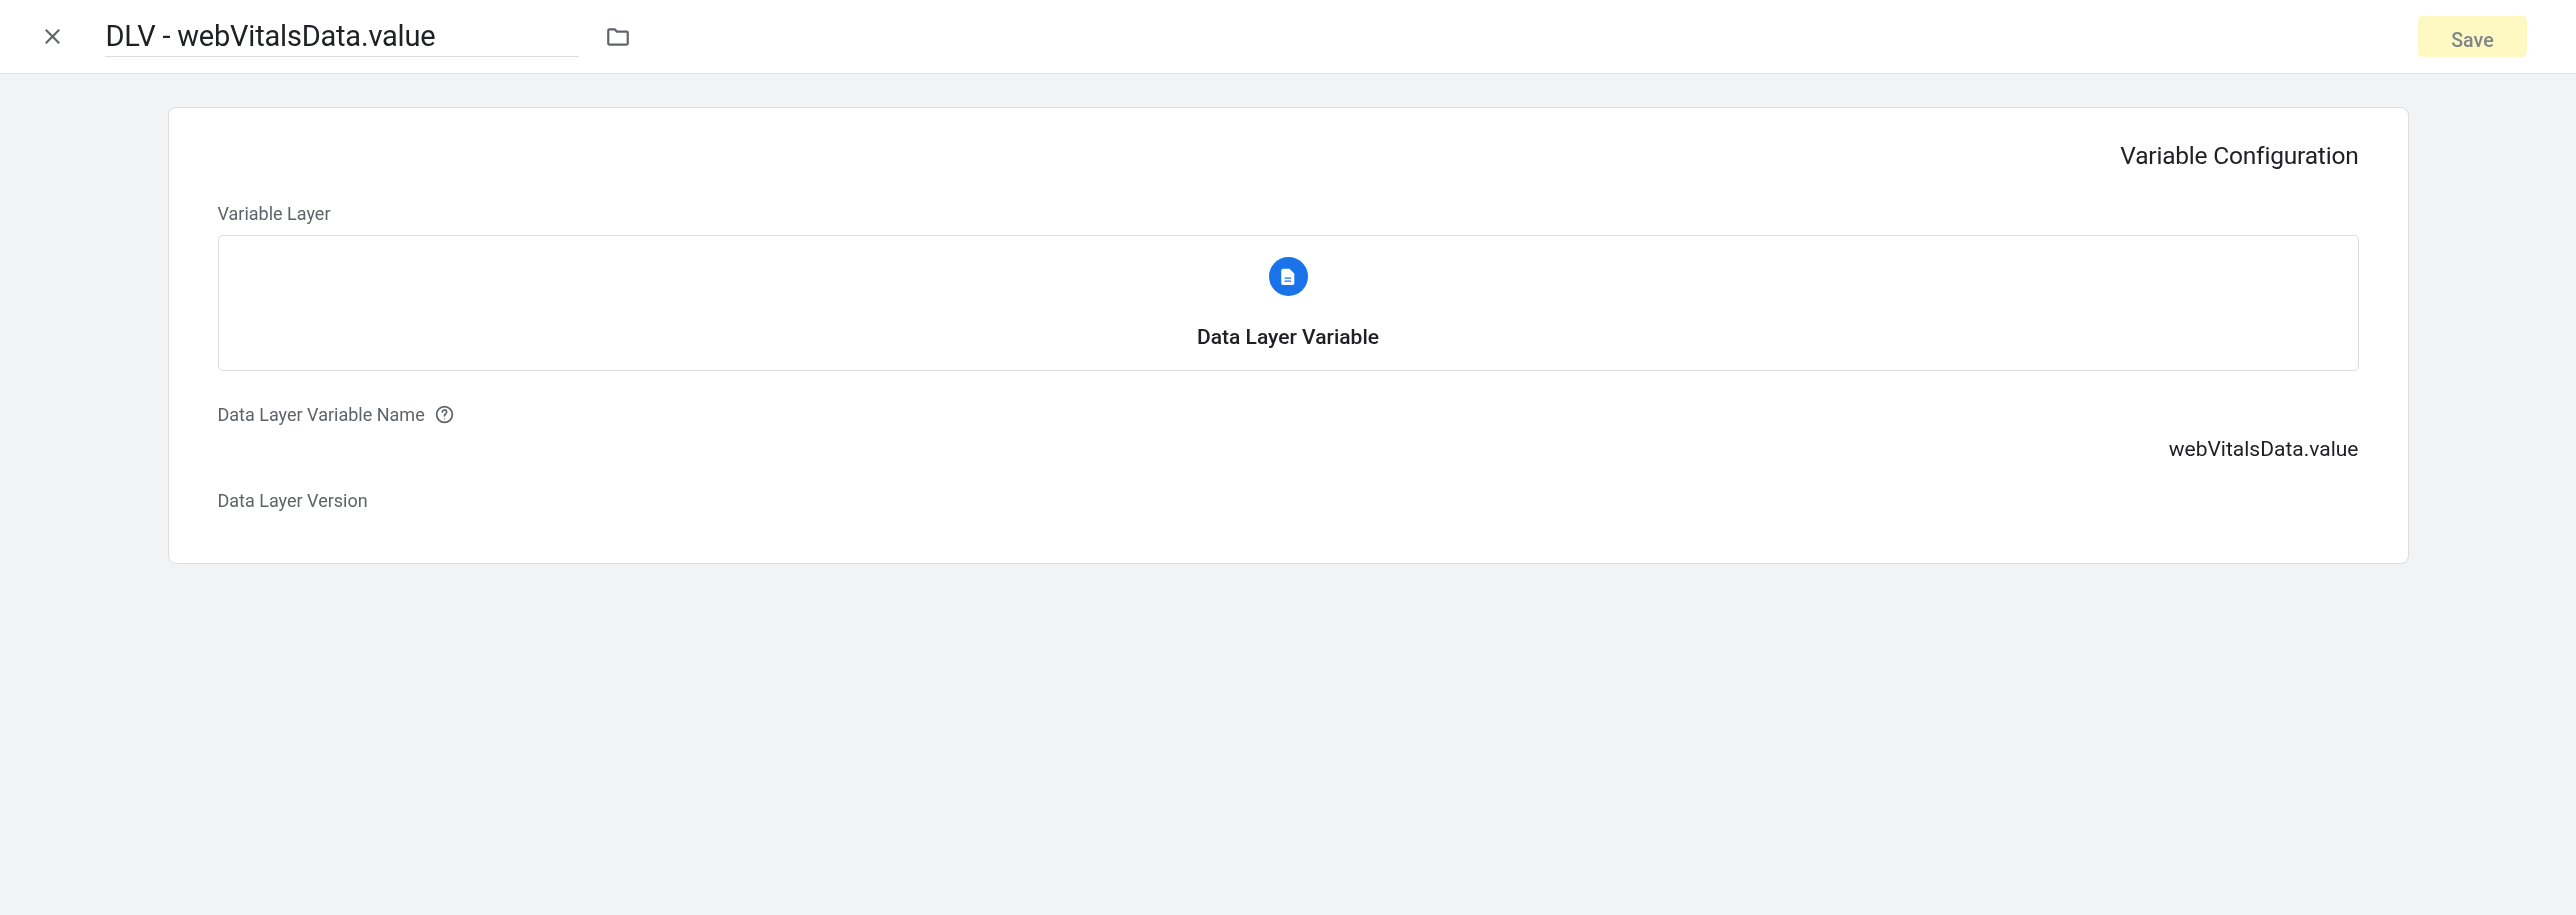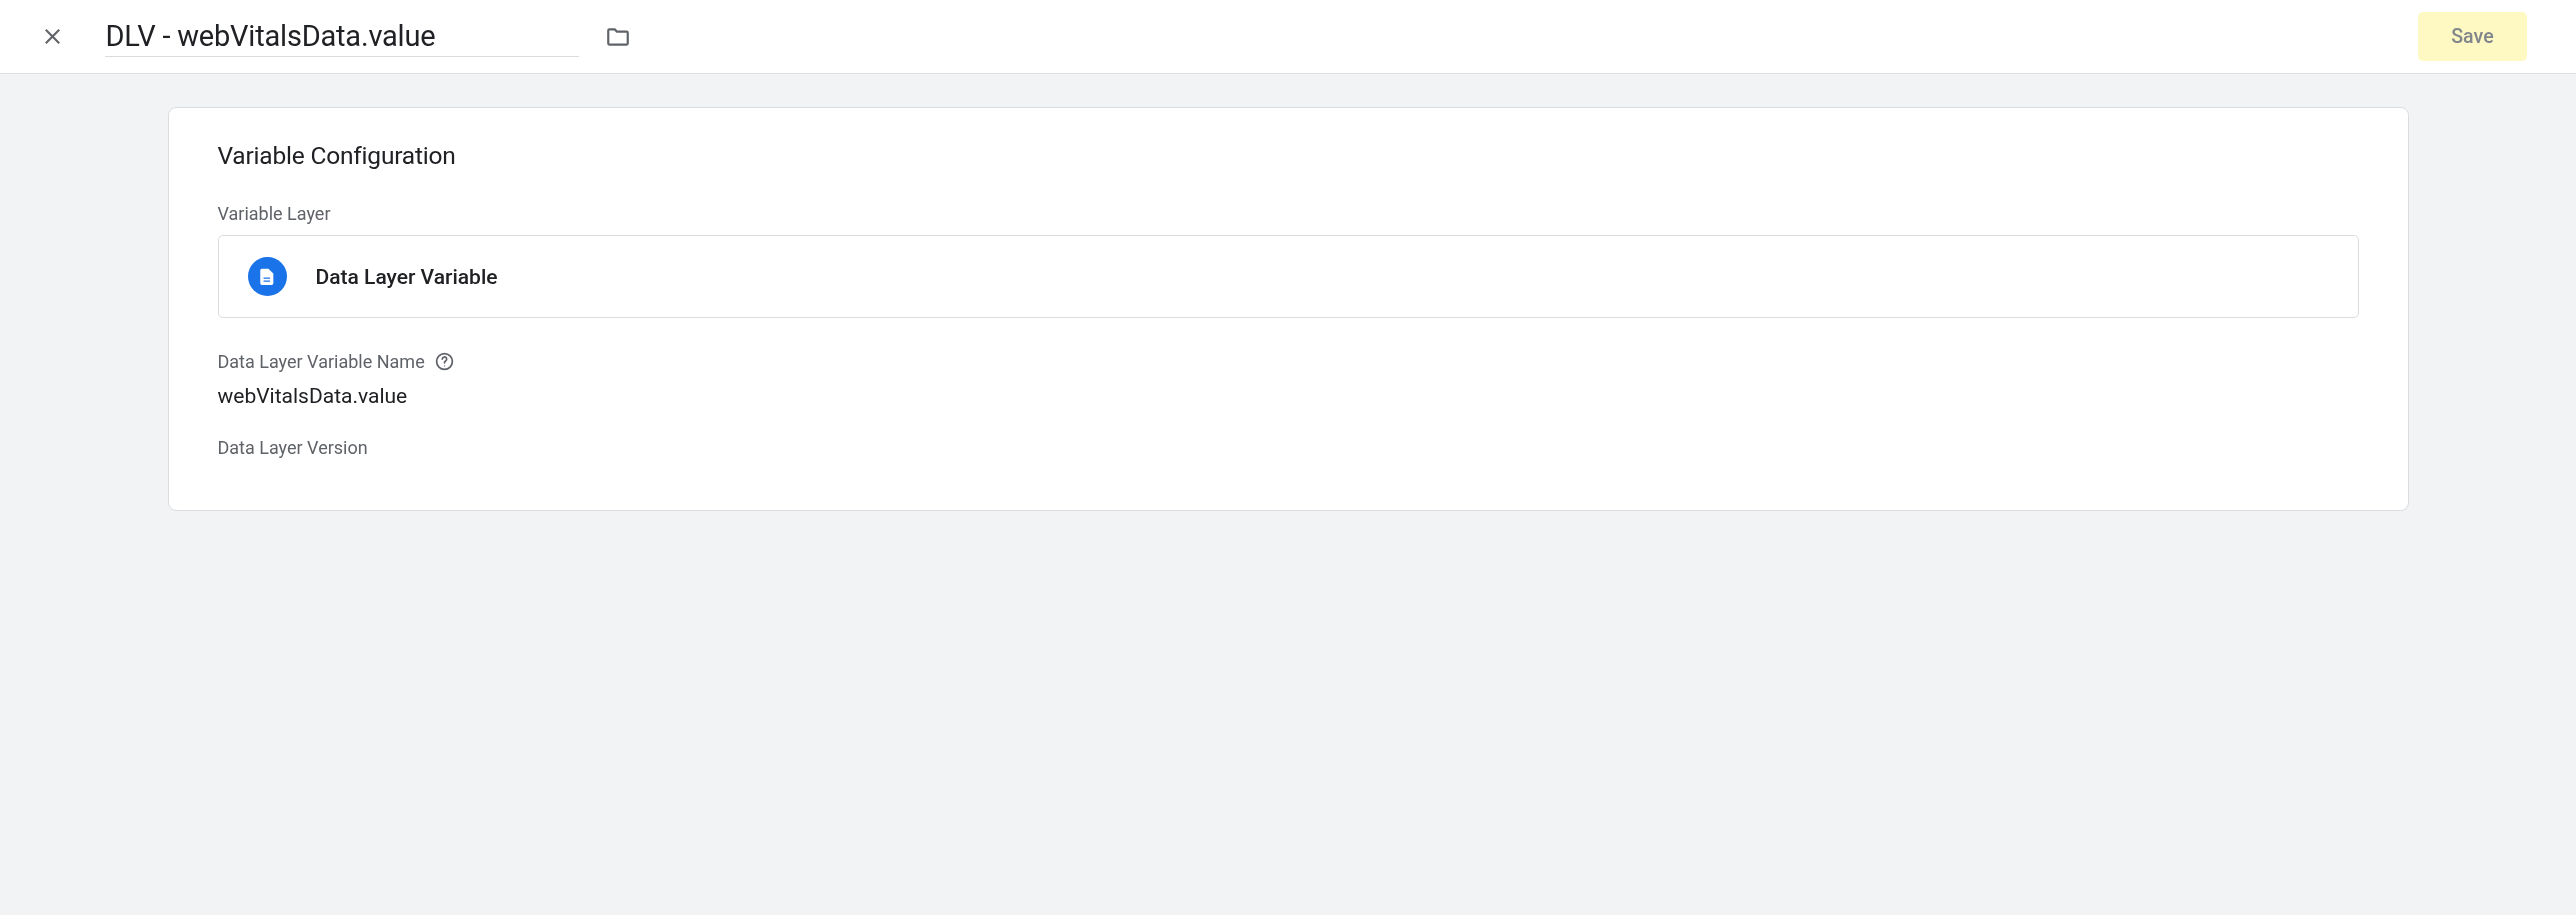--- a/index.html
+++ b/index.html
@@ -7,21 +7,20 @@
       padding: 0;
       box-sizing: border-box;
     }
     body {
       font-family: 'Google Sans', Roboto, Arial, sans-serif;
       background: #ffffff;
       font-size: 23px;
     }
     .header {
       display: flex;
-      align-items: center;
       padding: 16.4px 33px;
       background: #ffffff;
       border-bottom: 0.8px solid #e0e0e0;
       height: 74px;
     }
     .close-btn {
       background: none;
       border: none;
       cursor: pointer;
       padding: 8.2px;
@@ -84,20 +83,21 @@
       padding: 33px 0;
       min-height: calc(100vh - 74px);
     }
     .card {
       background: #ffffff;
       border: 0.8px solid #dadce0;
       border-radius: 8.2px;
       margin: 0 auto;
       max-width: 2241px;
       padding: 33px 49px 41px 49px;
+      text-align: right;
     }
     .card-title {
       font-size: 24.5px;
       color: #202124;
       font-weight: 400;
       margin-bottom: 33px;
       letter-spacing: -0.2px;
     }
     .section-label {
       font-size: 18px;
@@ -119,20 +119,21 @@
     }
     .type-selector {
       border: 0.8px solid #dadce0;
       border-radius: 4.9px;
       padding: 21px 29px;
       display: flex;
       align-items: center;
       gap: 29px;
       margin-bottom: 33px;
       cursor: pointer;
+      flex-direction: column;
     }
     .type-icon {
       width: 39px;
       height: 39px;
       background: #1a73e8;
       border-radius: 50%;
       display: flex;
       align-items: center;
       justify-content: center;
       flex-shrink: 0;

